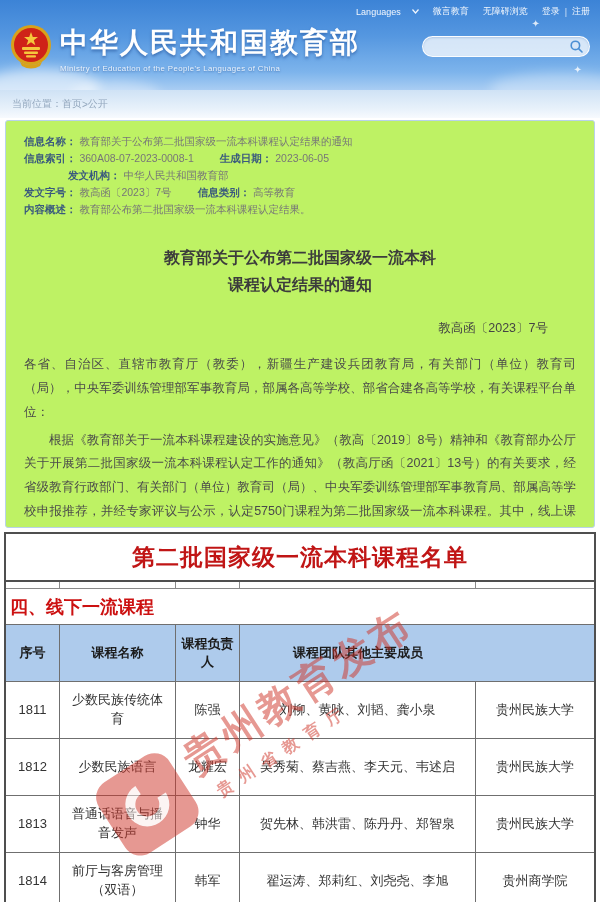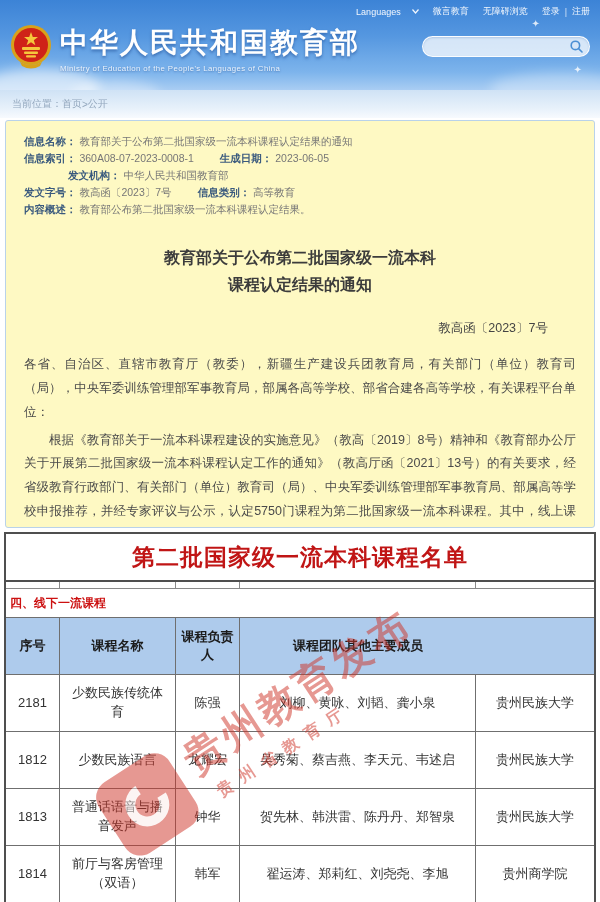--- a/index.html
+++ b/index.html
@@ -54,21 +54,21 @@
   .crumbbar {
     height:28px; display:flex; align-items:center; padding:0 12px;
     background:linear-gradient(180deg,#cfe2f5 0%,#e9f2fb 70%,#f7fafe 100%);
     font-size:10px; color:#93a7bd; gap:0;
   }
   .crumbbar a { color:#93a7bd; text-decoration:none; }
 
   
   .docbox {
     margin:2px 5px 0 5px; border:1px solid #b9d2ea; border-radius:3px;
-    background:#fef9c3; padding:12px 18px 23px 18px; height:408px; overflow:hidden;
+    background:#bef264; padding:12px 18px 23px 18px; height:408px; overflow:hidden;
   }
   .meta { font-size:10.5px; line-height:17px; color:#777; }
   .meta .lbl { color:#3a5a7e; font-weight:bold; }
   .meta-row { display:flex; flex-wrap:wrap; }
   .meta-row .cell { margin-right:26px; white-space:nowrap; }
   .doc-title { margin-top:26px; text-align:center; font-size:16px; font-weight:bold; color:#3c3c3c; line-height:1.7; }
   .doc-no { margin-top:22px; text-align:right; padding-right:28px; font-size:12.5px; color:#444; }
   .doc-para { margin-top:16px; font-size:12.5px; color:#4a4a4a; line-height:1.9; text-align:justify; }
   .doc-para.indent { text-indent:2em; margin-top:4px; }
 
@@ -79,21 +79,21 @@
   .banner {
     grid-column:1 / -1; text-align:center; padding:8px 0 7px 0;
     font-size:23px; font-weight:bold; color:#c01515; letter-spacing:1px;
   }
   .ticks-row { height:7px; border-bottom:1px solid #8a8a8a; }
   .ticks-row .tick { border-right:1px solid #8a8a8a; }
   .ticks-row .tick:last-child { border-right:none; }
   .section-row { border-bottom:1px solid #6f6f6f; }
   .section-title {
     grid-column:1 / -1; padding:6px 4px 5px 4px;
-    font-size:12px; font-weight:bold; color:#cc1111;
+    font-size:18px; font-weight:bold; color:#cc1111;
   }
   .thead { background:#aecbec; }
   .thead .th {
     padding:10px 2px; font-size:13px; font-weight:bold; color:#1c1c1c; text-align:center;
     border-right:1px solid #6f6f6f; display:flex; align-items:center; justify-content:center;
   }
   .thead .th:last-child { border-right:none; }
   .trow { border-top:1px solid #6f6f6f; }
   .trow .td {
     min-height:56px; padding:6px 6px; font-size:13px; color:#333; text-align:center;
@@ -228,21 +228,21 @@
     </div>
     <div class="grid-row thead">
       <div class="th">序号</div>
       <div class="th">课程名称</div>
       <div class="th">课程负责人</div>
       <div class="th">课程团队其他主要成员</div>
     </div>
     <div>
 
         <div class="grid-row trow">
-          <div class="td">2181</div>
+          <div class="td">1811</div>
           <div class="td">少数民族传统体育</div>
           <div class="td">陈强</div>
           <div class="td">刘柳、黄咏、刘韬、龚小泉</div>
           <div class="td">贵州民族大学</div>
         </div>
 
         <div class="grid-row trow">
           <div class="td">1812</div>
           <div class="td">少数民族语言</div>
           <div class="td">龙耀宏</div>

